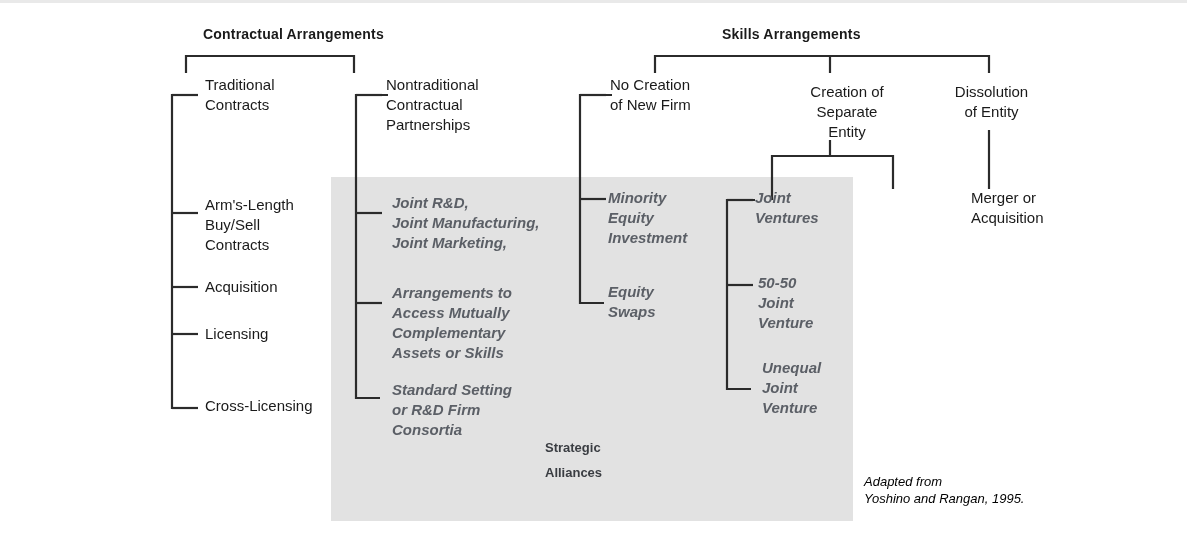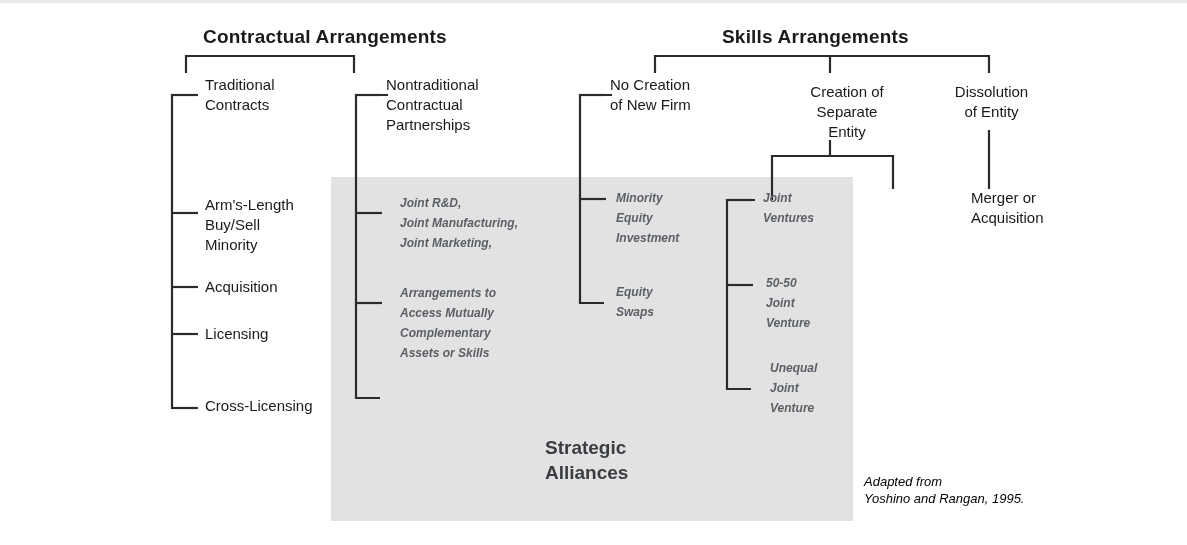--- a/index.html
+++ b/index.html
@@ -25,50 +25,49 @@
     height: 3px;
     background: #e9e9e9;
   }
   .shaded {
     position: absolute;
     background: #e2e2e2;
   }
   .heading {
     position: absolute;
     font-weight: bold;
-    font-size: 19px;
+    font-size: 14px;
     color: #1a1a1a;
     letter-spacing: 0.2px;
     white-space: nowrap;
   }
   .nodelabel {
     position: absolute;
     font-weight: normal;
     font-size: 15px;
     line-height: 20px;
     color: #1a1a1a;
   }
   .leaf {
     position: absolute;
     font-size: 15px;
     line-height: 20px;
     color: #1a1a1a;
   }
   .leaf-italic {
     position: absolute;
-    font-size: 12px;
+    font-size: 15px;
     line-height: 20px;
     font-style: italic;
     font-weight: bold;
     color: #5b5f66;
-    margin-left: 8px;
   }
   .sa-label {
     position: absolute;
-    font-size: 19px;
+    font-size: 13px;
     font-weight: bold;
     line-height: 25px;
     color: #3a3d42;
   }
   .credit {
     position: absolute;
     font-size: 13px;
     font-style: italic;
     line-height: 17px;
     color: #000000;
@@ -140,32 +139,35 @@
   <div class="nodelabel" style="left:610px; top:75px; width:150px; white-space:pre-line;">No Creation
 of New Firm</div>
   <div class="nodelabel" style="left:787px; top:82px; width:120px; text-align:center; white-space:pre-line;">Creation of
 Separate
 Entity</div>
   <div class="nodelabel" style="left:929px; top:82px; width:125px; text-align:center; white-space:pre-line;">Dissolution
 of Entity</div>
 
   <div class="leaf" style="left:205px; top:195px; width:150px; white-space:pre-line;">Arm's-Length
 Buy/Sell
-Minority</div>
+Contracts</div>
   <div class="leaf" style="left:205px; top:277px; width:150px; white-space:pre-line;">Acquisition</div>
   <div class="leaf" style="left:205px; top:324px; width:150px; white-space:pre-line;">Licensing</div>
   <div class="leaf" style="left:205px; top:396px; width:160px; white-space:pre-line;">Cross-Licensing</div>
 
   <div class="leaf-italic" style="left:392px; top:193px; width:200px; white-space:pre-line;">Joint R&amp;D,
 Joint Manufacturing,
 Joint Marketing,</div>
   <div class="leaf-italic" style="left:392px; top:283px; width:200px; white-space:pre-line;">Arrangements to
 Access Mutually
 Complementary
 Assets or Skills</div>
+  <div class="leaf-italic" style="left:392px; top:380px; width:200px; white-space:pre-line;">Standard Setting
+or R&amp;D Firm
+Consortia</div>
 
   <div class="leaf-italic" style="left:608px; top:188px; width:140px; white-space:pre-line;">Minority
 Equity
 Investment</div>
   <div class="leaf-italic" style="left:608px; top:282px; width:140px; white-space:pre-line;">Equity
 Swaps</div>
 
   <div class="leaf-italic" style="left:755px; top:188px; width:110px; white-space:pre-line;">Joint
 Ventures</div>
   <div class="leaf-italic" style="left:758px; top:273px; width:110px; white-space:pre-line;">50-50

